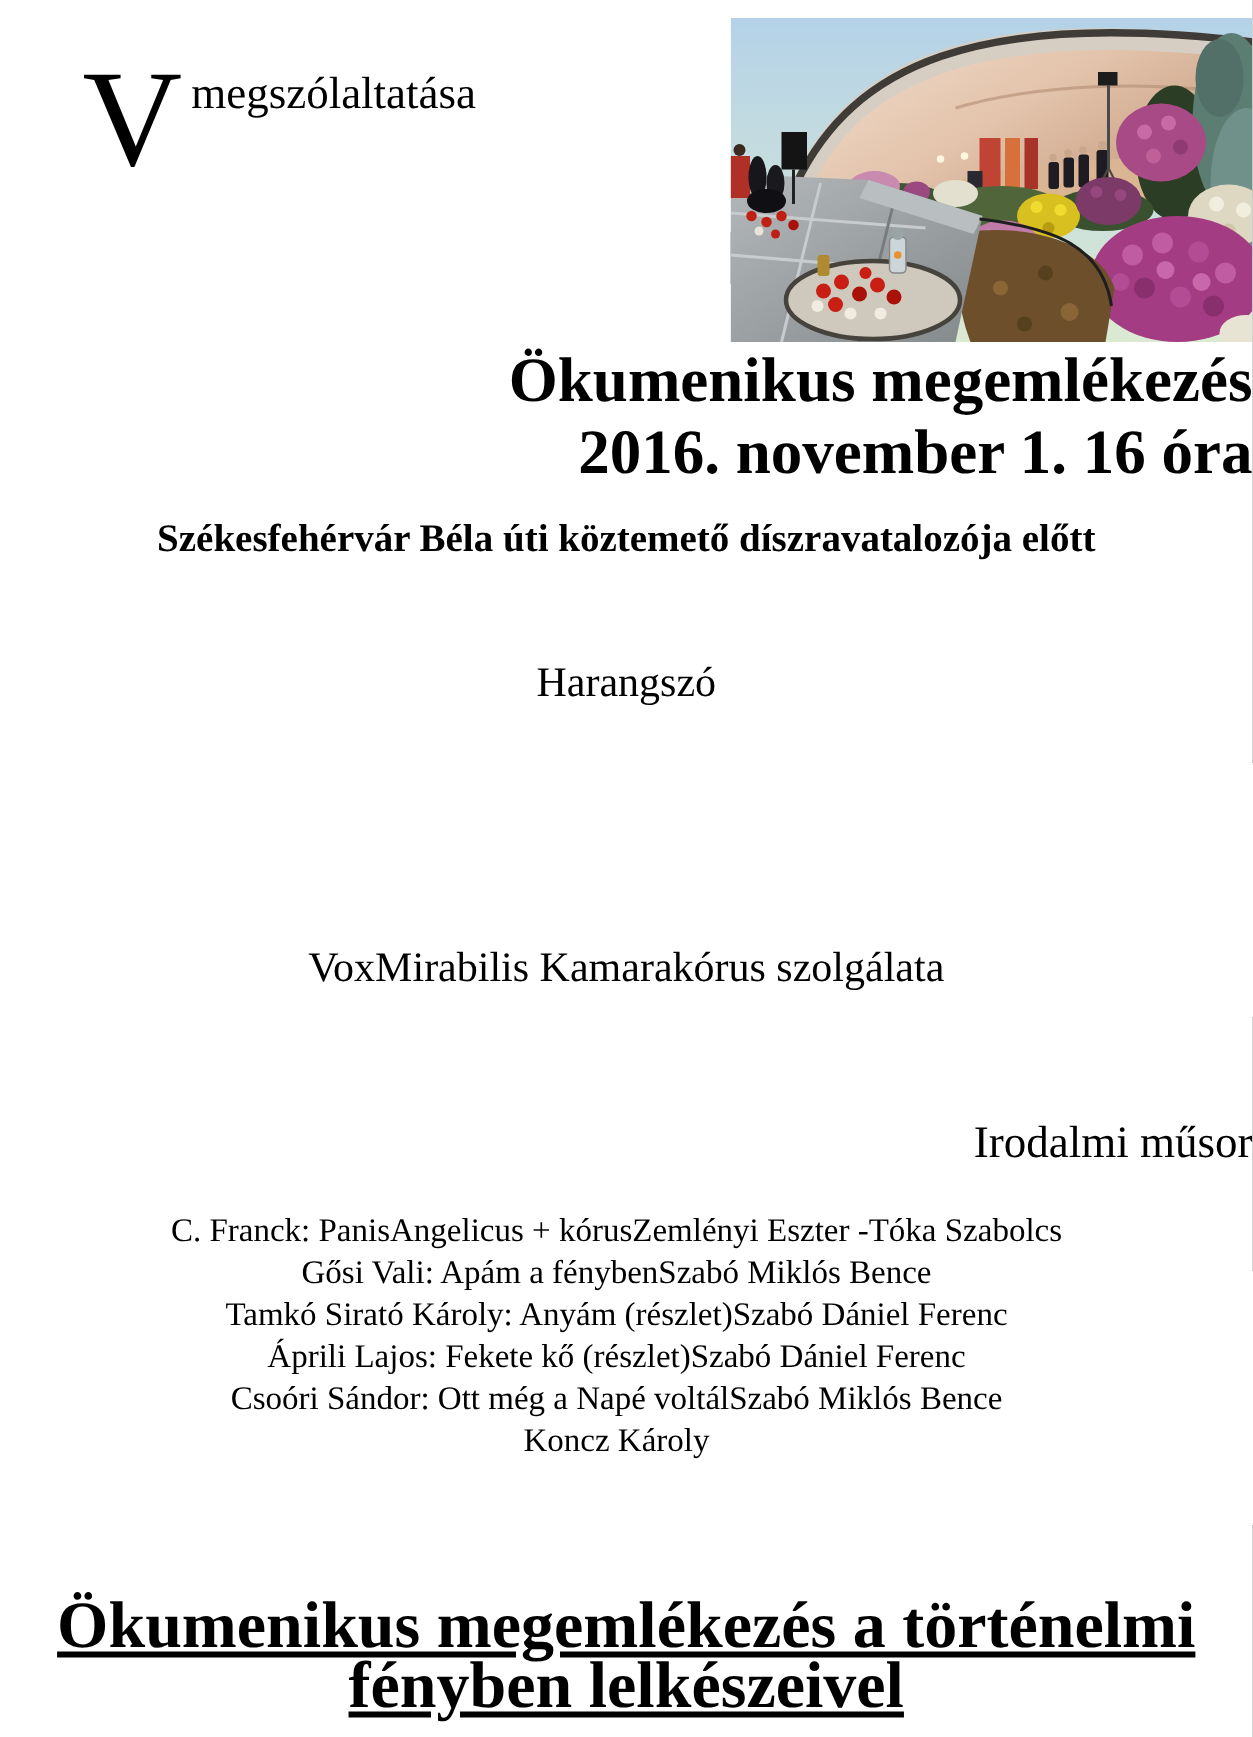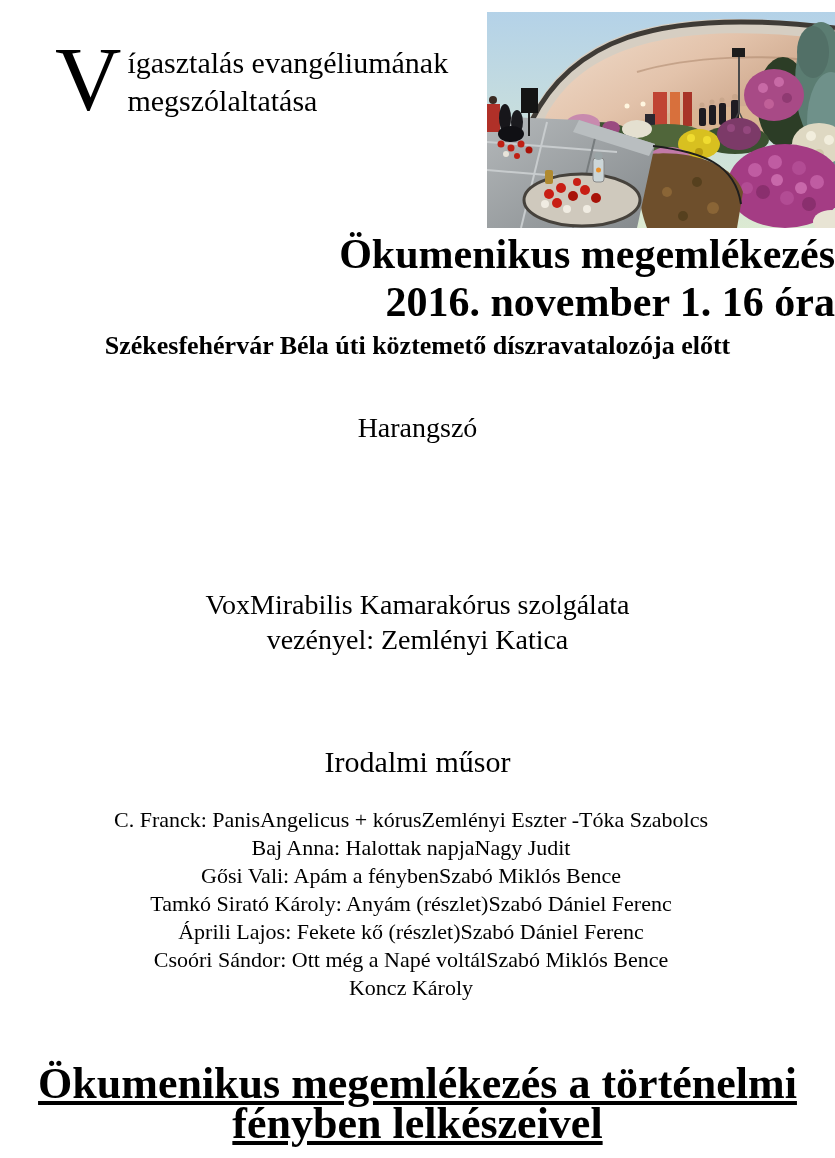--- a/index.html
+++ b/index.html
@@ -17,40 +17,39 @@
   .masthead-text { font-size:30px; line-height:38px; padding-top:8px; }
   
   .photo {
     position:absolute; top:12px; left:487px; width:348px; height:216px;
     overflow:hidden;
   }
   .photo svg { display:block; }
   
   .centerblock { position:absolute; left:0; width:100%; text-align:center; }
   .title-line { font-size:42px; line-height:48px; font-weight:bold;text-align:right; }
-  .subtitle { font-size:26px; line-height:34px; font-weight:bold; margin-top:3px; }
-  .section-line { font-size:28px; line-height:35px; }
-  .program-heading { font-size:30px; line-height:36px; }
+  .subtitle { font-size:26px; line-height:34px; font-weight:bold; margin-top:16px; }
+  .section-line { font-size:28px; line-height:35px;margin-top:28px; }
+  .program-heading { font-size:30px; line-height:36px;text-align:right; }
   
   .program { position:absolute; top:806px; left:48px; width:726px; }
   .program-row {
     display:flex; justify-content:center;
     font-size:22px; line-height:28px; white-space:nowrap;
   }
   .footer-line { font-size:44px; line-height:40px; font-weight:bold;text-decoration:underline; }
 </style>
 </head>
 <body>
 
 <div class="page">
 
   <div class="masthead">
     <span class="dropcap">V</span>
     <div class="masthead-text">
-      <div>ígasztalás evangéliumának</div>
       <div>megszólaltatása</div>
     </div>
   </div>
 
   <div class="photo">
     <svg width="348" height="216" viewBox="0 0 348 216">
       <defs>
         <linearGradient id="sky" x1="0" y1="0" x2="0" y2="1">
           <stop offset="0" stop-color="#b4d2e8"></stop>
             <stop offset="1" stop-color="#dcead2"></stop>
@@ -225,37 +224,32 @@
     <div class="title-line">Ökumenikus megemlékezés</div>
     <div class="title-line">2016. november 1. 16 óra</div>
     <div class="subtitle">Székesfehérvár Béla úti köztemető díszravatalozója előtt</div>
   </div>
 
   <div class="centerblock" style="top:410px;">
     <div class="section-line">Harangszó</div>
   </div>
 
 
-  <div class="centerblock" style="top:587px;">
+  <div class="centerblock" style="top:600px;">
     <div class="section-line">VoxMirabilis Kamarakórus szolgálata</div>
-    <div class="section-line">vezényel: Zemlényi Katica</div>
   </div>
 
   <div class="centerblock" style="top:744px;">
     <div class="program-heading">Irodalmi műsor</div>
   </div>
 
   <div class="program">
     <div class="program-row">
       <span>C. Franck: PanisAngelicus + kórusZemlényi Eszter -Tóka Szabolcs</span>
       <span></span>
-    </div>
-    <div class="program-row">
-      <span>Baj Anna: Halottak napja</span>
-      <span>Nagy Judit</span>
     </div>
     <div class="program-row">
       <span>Gősi Vali: Apám a fényben</span>
       <span>Szabó Miklós Bence</span>
     </div>
     <div class="program-row">
       <span>Tamkó Sirató Károly: Anyám (részlet)</span>
       <span>Szabó Dániel Ferenc</span>
     </div>
     <div class="program-row">

